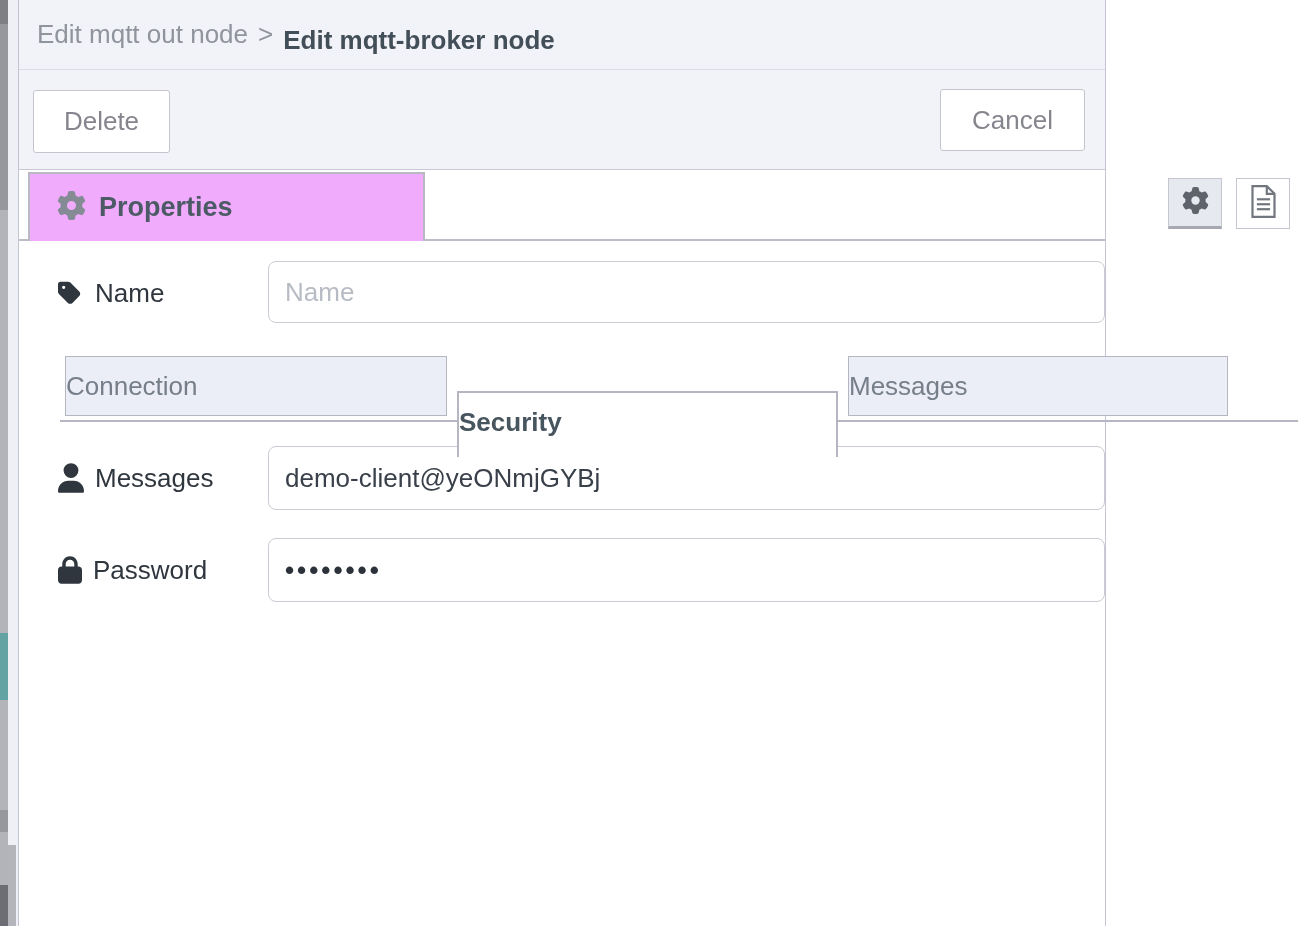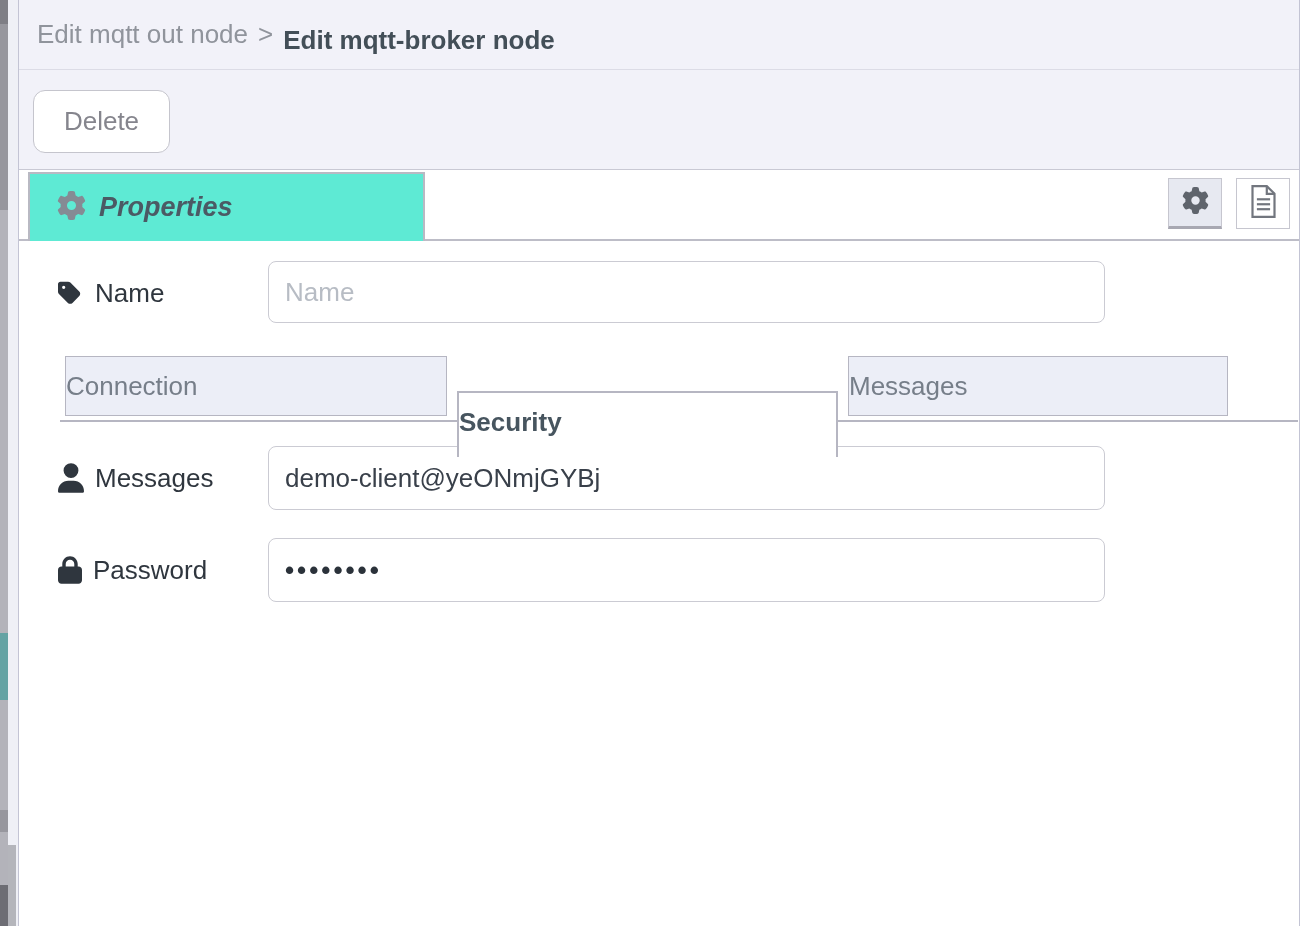--- a/index.html
+++ b/index.html
@@ -7,47 +7,47 @@
     font-family:"Liberation Sans", sans-serif; }
   .stage { position:relative; width:1302px; height:926px; background:#fff; }
 
   
   .edge-col { position:absolute; left:0; top:0; width:8px; height:926px; background:#b3b3ba; }
   .edge-seg { position:absolute; left:0; width:8px; }
   .edge-lav { position:absolute; left:8px; top:0; width:10px; height:926px; background:#eff0f6; }
   .edge-scroll { position:absolute; left:8px; top:845px; width:8px; height:81px; background:#b4b5bb; }
 
   
-  .tray { position:absolute; left:18px; top:0; width:1282px; height:926px; background:#fff;
+  .tray { position:absolute; left:18px; top:0; width:1088px; height:926px; background:#fff;
     border-left:1px solid #c3c4d4; border-right:1px solid #c3c4d4; }
 
   .tray-header { position:absolute; left:0; top:0; width:100%; height:70px;
     background:#f2f2f9; border-bottom:1px solid #dcdce6;
     display:flex; align-items:center; padding-left:18px; font-size:26px; }
   .crumb-parent { color:#90949c; }
   .crumb-sep { color:#90949c; margin:0 10px; }
   .crumb-current { color:#434f58; font-weight:bold;margin-top:11px; }
 
   .tray-toolbar { position:absolute; left:0; top:70px; width:100%; height:100px;
     background:#f2f2f9; border-bottom:1px solid #c9c9d4; }
-  .btn { position:absolute; font-size:26px; border-radius:12px; cursor:pointer;
+  .btn { position:absolute; font-size:26px; border-radius:3px; cursor:pointer;
     font-family:inherit; display:flex; align-items:center; justify-content:center; }
   .btn-delete { left:14px; top:20px; width:137px; height:63px;
     background:#fff; border:1px solid #c5c5cd; color:#85858d; }
   .btn-cancel { left:921px; top:19px; width:145px; height:62px;
     background:#fff; border:1px solid #c5c5cd; color:#85858d; }
   .btn-update { left:1099px; top:18px; width:152px; height:64px;
     background:#8c1622; border:1px solid #8c1622; color:#f7f2f3; }
 
   
   .editor-tabs { position:absolute; left:0; top:170px; width:100%; height:71px; background:#fff; }
   .editor-tabs .bar-line { position:absolute; left:0; bottom:0; width:100%; height:2px; background:#bdbdc7; }
-  .prop-tab { position:absolute; left:9px; top:2px; width:397px; height:69px; background:#5eead4;
+  .prop-tab { position:absolute; left:9px; top:2px; width:397px; height:69px; background:#f0abfc;
     border:2px solid #b9b9c3; border-bottom:none; z-index:2;
-    display:flex; align-items:center; padding-left:27px; cursor:pointer;font-style:italic; }
+    display:flex; align-items:center; padding-left:27px; cursor:pointer; }
   .prop-tab .tab-label { font-size:27px; font-weight:bold; color:#4b5a64; margin-left:13px; }
   .icon-btn { position:absolute; top:8px; width:54px; height:51px; background:#fff;
     border:1px solid #c6c6cf; display:flex; align-items:center; justify-content:center; cursor:pointer; }
   .icon-btn.selected { background:#e7e9f1; border-bottom:3px solid #a8a8b2; }
   .ib-gear { left:1149px; }
   .ib-doc  { left:1217px; }
 
   
   .content { position:absolute; left:0; top:241px; width:100%; height:685px; background:#fff; }
 
@@ -98,20 +98,21 @@
   <div class="tray">
 
     <div class="tray-header">
       <span class="crumb-parent">Edit mqtt out node</span>
       <span class="crumb-sep">&gt;</span>
       <span class="crumb-current">Edit mqtt-broker node</span>
     </div>
 
     <div class="tray-toolbar">
       <button class="btn btn-delete">Delete</button>
+      <button class="btn btn-cancel">Cancel</button>
     </div>
 
     <div class="editor-tabs">
       <div class="bar-line"></div>
 
       <div class="prop-tab">
         <span>
           <svg width="29" height="29" viewBox="0 0 512 512">
               <path fill="#858b94" d="M495.9 166.6c3.2 8.7 .5 18.4-6.4 24.6l-43.3 39.4c1.1 8.3 1.7 16.8 1.7 25.4s-.6 17.1-1.7 25.4l43.3 39.4c6.9 6.2 9.6 15.9 6.4 24.6c-4.4 11.9-9.7 23.3-15.8 34.3l-4.7 8.1c-6.6 11-14 21.4-22.1 31.2c-5.9 7.2-15.7 9.6-24.5 6.8l-55.7-17.7c-13.4 10.3-28.2 18.9-44 25.4l-12.5 57.1c-2 9.1-9 16.3-18.2 17.8c-13.8 2.3-28 3.5-42.5 3.5s-28.7-1.2-42.5-3.5c-9.2-1.5-16.2-8.7-18.2-17.8l-12.5-57.1c-15.8-6.5-30.6-15.1-44-25.4L83.1 425.9c-8.8 2.8-18.6 .3-24.5-6.8c-8.1-9.8-15.5-20.2-22.1-31.2l-4.7-8.1c-6.1-11-11.4-22.4-15.8-34.3c-3.2-8.7-.5-18.4 6.4-24.6l43.3-39.4C64.6 273.1 64 264.6 64 256s.6-17.1 1.7-25.4L22.4 191.2c-6.9-6.2-9.6-15.9-6.4-24.6c4.4-11.9 9.7-23.3 15.8-34.3l4.7-8.1c6.6-11 14-21.4 22.1-31.2c5.9-7.2 15.7-9.6 24.5-6.8l55.7 17.7c13.4-10.3 28.2-18.9 44-25.4l12.5-57.1c2-9.1 9-16.3 18.2-17.8C227.3 1.2 241.5 0 256 0s28.7 1.2 42.5 3.5c9.2 1.5 16.2 8.7 18.2 17.8l12.5 57.1c15.8 6.5 30.6 15.1 44 25.4l55.7-17.7c8.8-2.8 18.6-.3 24.5 6.8c8.1 9.8 15.5 20.2 22.1 31.2l4.7 8.1c6.1 11 11.4 22.4 15.8 34.3zM256 336a80 80 0 1 0 0-160 80 80 0 1 0 0 160z"></path>
             </svg>

